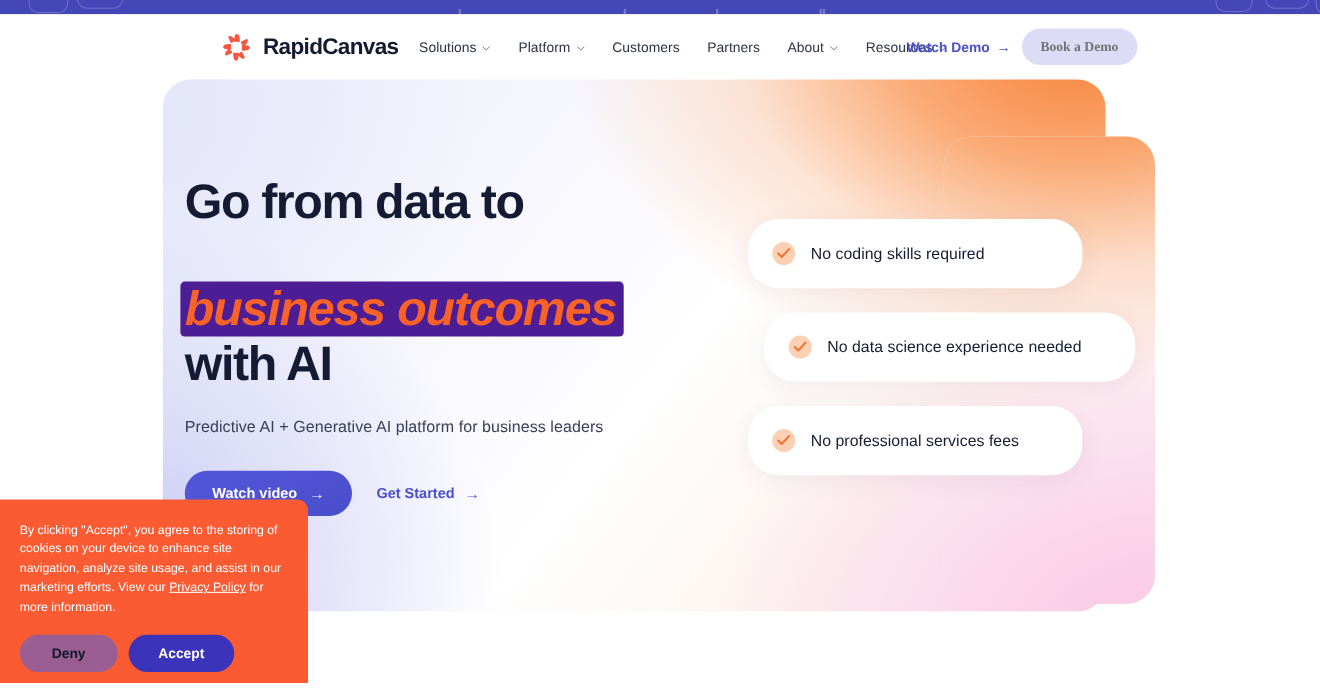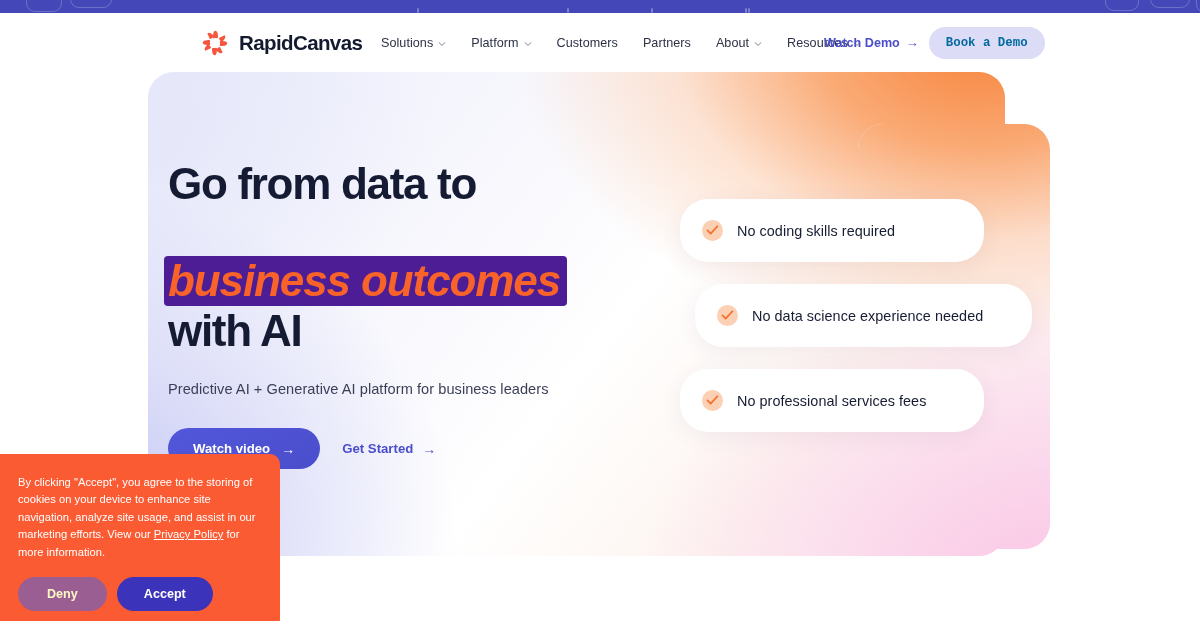--- a/index.html
+++ b/index.html
@@ -115,28 +115,28 @@
     gap: 6px;
     font-size: 12.6px;
     font-weight: 700;
     color: #4a4ecb;
     cursor: pointer;
     white-space: nowrap;
   }
   .watch-demo .arr { font-size: 13px; line-height: 1; }
   .book-demo {
     background: #dcdcf6;
-    color: #0369a1;
+    color: #737373;
     font-size: 12.4px;
     font-weight: 700;
     border: none;
     border-radius: 999px;
     padding: 9px 17px;
     cursor: pointer;
-    font-family: Liberation Mono, monospace;
+    font-family: Liberation Serif, serif;
     white-space: nowrap;
   }
 
   
   .hero-wrap {
     position: absolute;
     left: 148px;
     top: 72px;
     width: 902px;
     height: 484px;
@@ -295,21 +295,21 @@
     text-decoration: underline;
     cursor: pointer;
   }
   .cookie-actions {
     margin-top: 16px;
     display: flex;
     gap: 10px;
   }
   .btn-deny {
     background: #9a5e93;
-    color: #fef9c3;
+    color: #0f172a;
     border: none;
     border-radius: 999px;
     padding: 10px 29px;
     font-size: 12.6px;
     font-weight: 700;
     font-family: inherit;
     cursor: pointer;
   }
   .btn-accept {
     background: #3b33ba;

